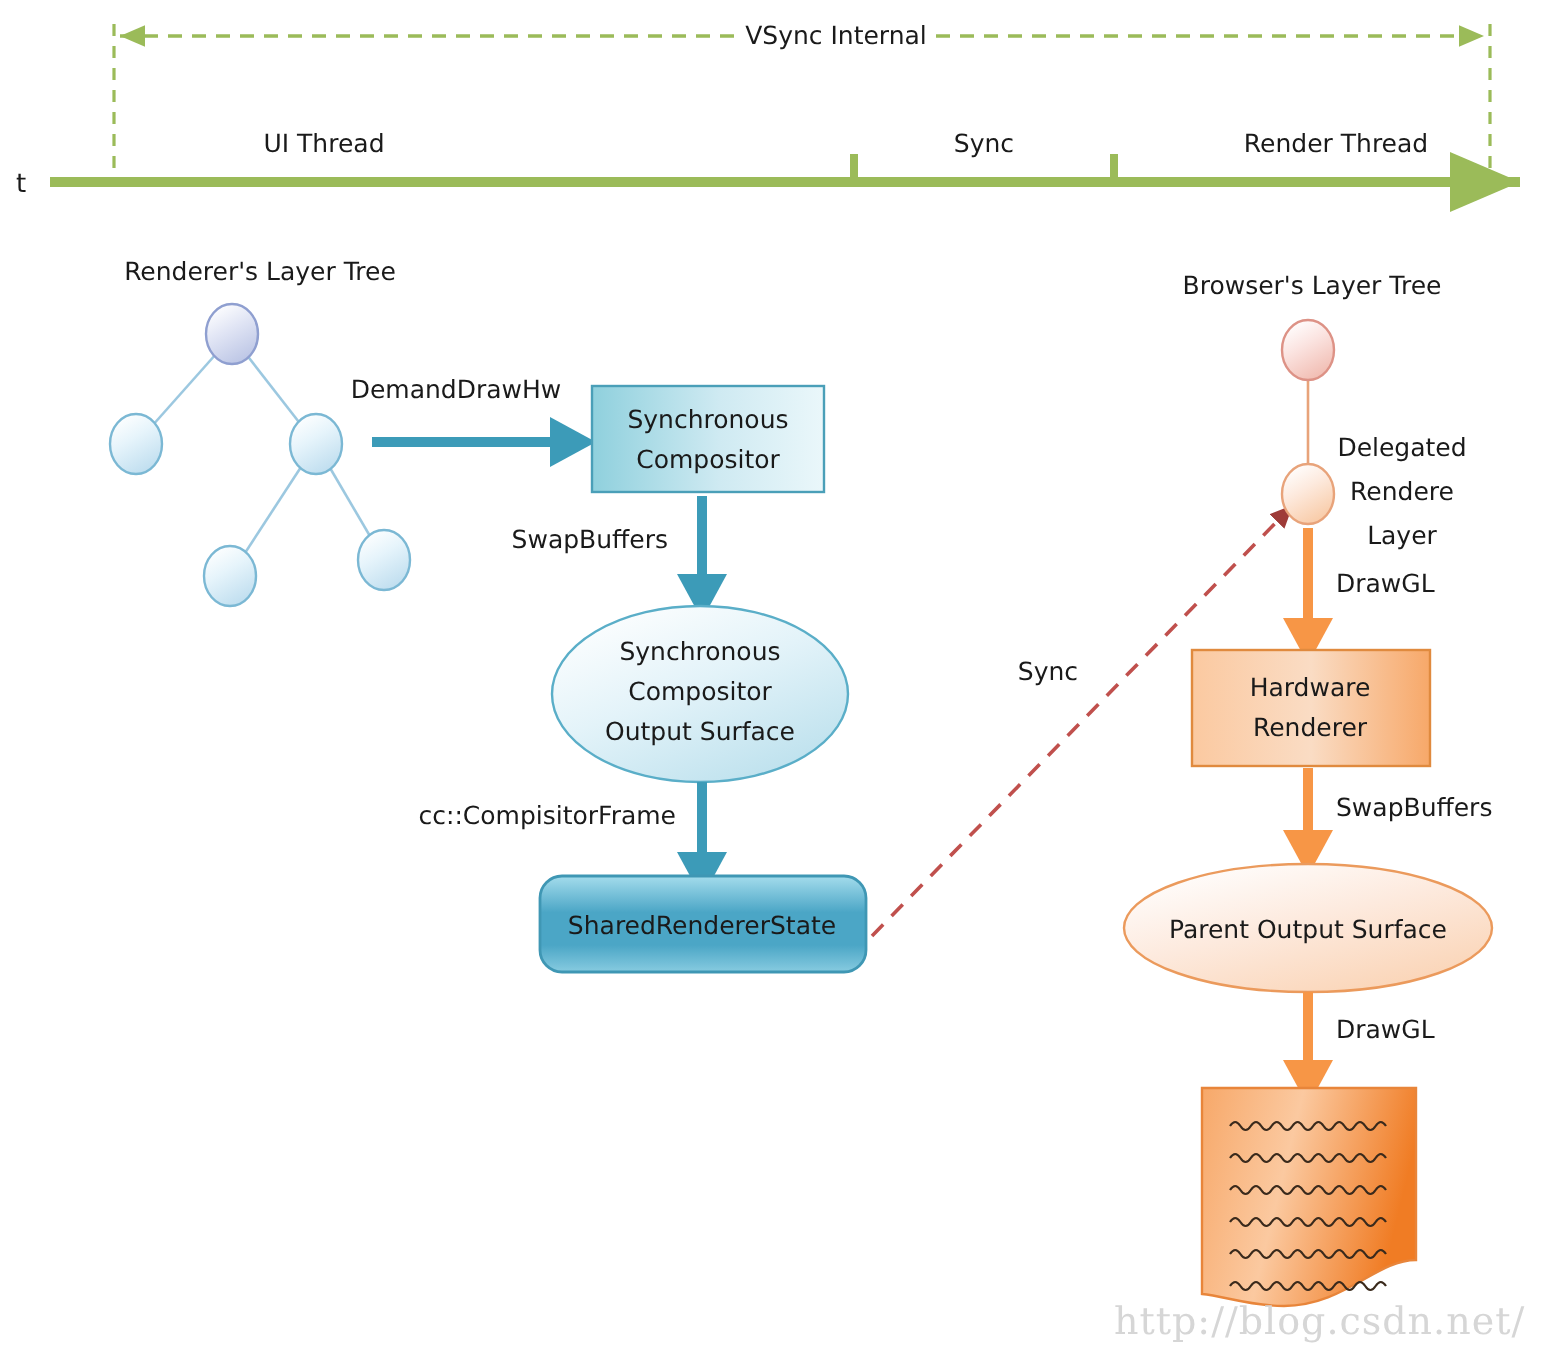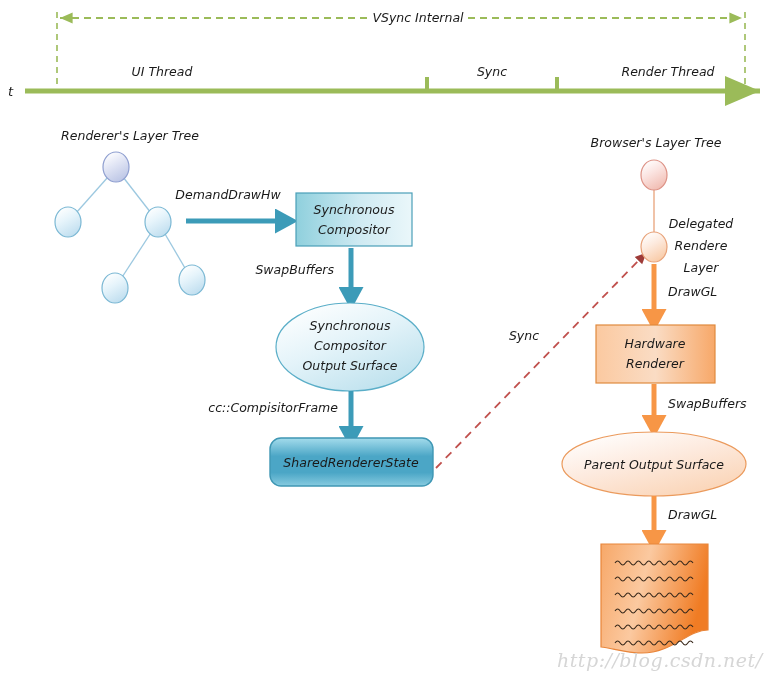--- a/index.html
+++ b/index.html
@@ -12,21 +12,20 @@
     height: 680px;
     position: relative;
     font-family: "DejaVu Sans", "Liberation Sans", sans-serif;
     overflow: hidden;
   }
   #stage {
     position: absolute;
     left: 0; top: 0;
     width: 629px;
     height: 680px;
-    font-style: italic;
   }
   svg#diagram {
     position: absolute;
     left: 0; top: 0;
     width: 777px;
     height: 680px;
     display: block;
   }
   .lbl {
     font-family: "DejaVu Sans", "Liberation Sans", sans-serif;

